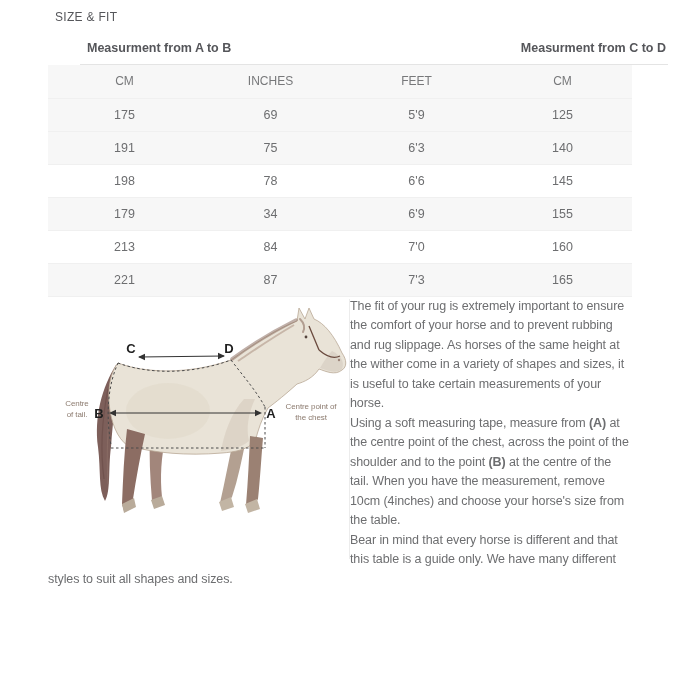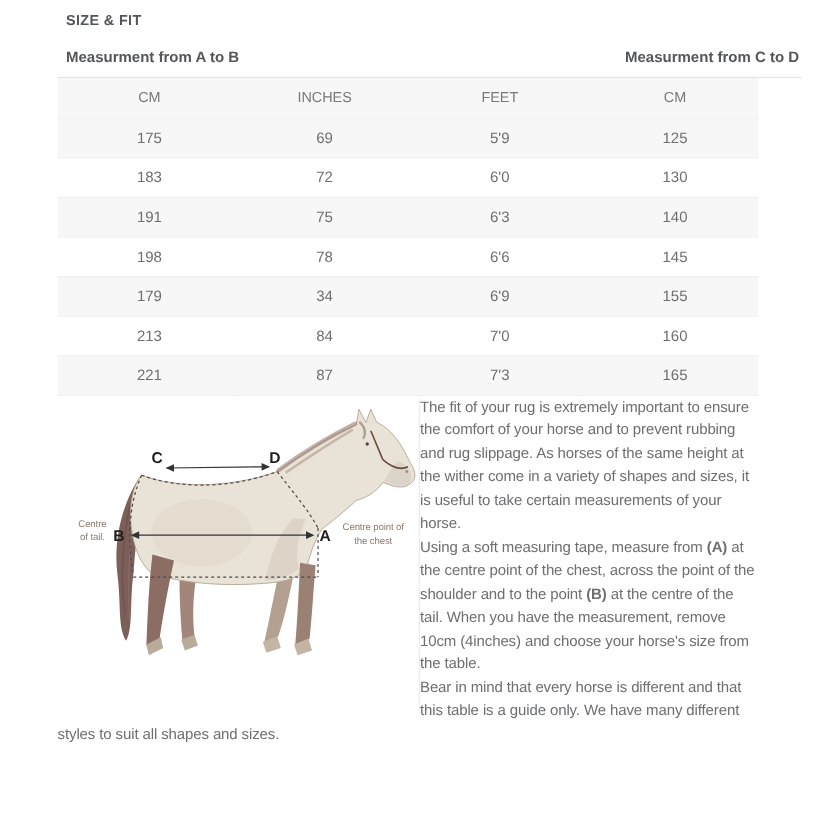--- a/index.html
+++ b/index.html
@@ -6,27 +6,27 @@
   html,body { margin:0; padding:0; }
   body {
     width:700px; height:700px; background:#ffffff; overflow:hidden;
     font-family:"Liberation Sans", sans-serif;
     -webkit-font-smoothing:antialiased;
   }
   .content { margin-left:48px; width:620px; padding-top:8px; }
 
   .section-title {
     margin:0; padding:2px 0 0 7px;
-    font-size:12px; font-weight:bold; letter-spacing:.3px; color:#55565a;
+    font-size:12px; font-weight:normal; letter-spacing:.3px; color:#55565a;
   }
   .tbl-header {
     display:flex; justify-content:space-between;
     margin-top:17px; padding:0 2px 9px 7px;
     border-bottom:1px solid #e4e4e4;
-    font-size:12.5px; font-weight:bold; color:#55565a;
+    font-size:12.5px; font-weight:bold; color:#55565a;margin-left:32px;
   }
   table.size-table {
     border-collapse:collapse; table-layout:fixed;
     width:584px; font-size:12.5px; color:#6d6e70;
   }
   .size-table th, .size-table td {
     width:146px; height:33px; text-align:center; vertical-align:middle;
     font-weight:normal; padding:0 0 0 7px;
     border-bottom:1px solid #f0f0f0;
   }
@@ -74,26 +74,20 @@
         <th>CM</th>
       </tr>
     </thead>
     <tbody>
       <tr class="alt">
         <td>175</td>
         <td>69</td>
         <td>5'9</td>
         <td>125</td>
       </tr>
-      <tr>
-        <td>183</td>
-        <td>72</td>
-        <td>6'0</td>
-        <td>130</td>
-      </tr>
       <tr class="alt">
         <td>191</td>
         <td>75</td>
         <td>6'3</td>
         <td>140</td>
       </tr>
       <tr>
         <td>198</td>
         <td>78</td>
         <td>6'6</td>

